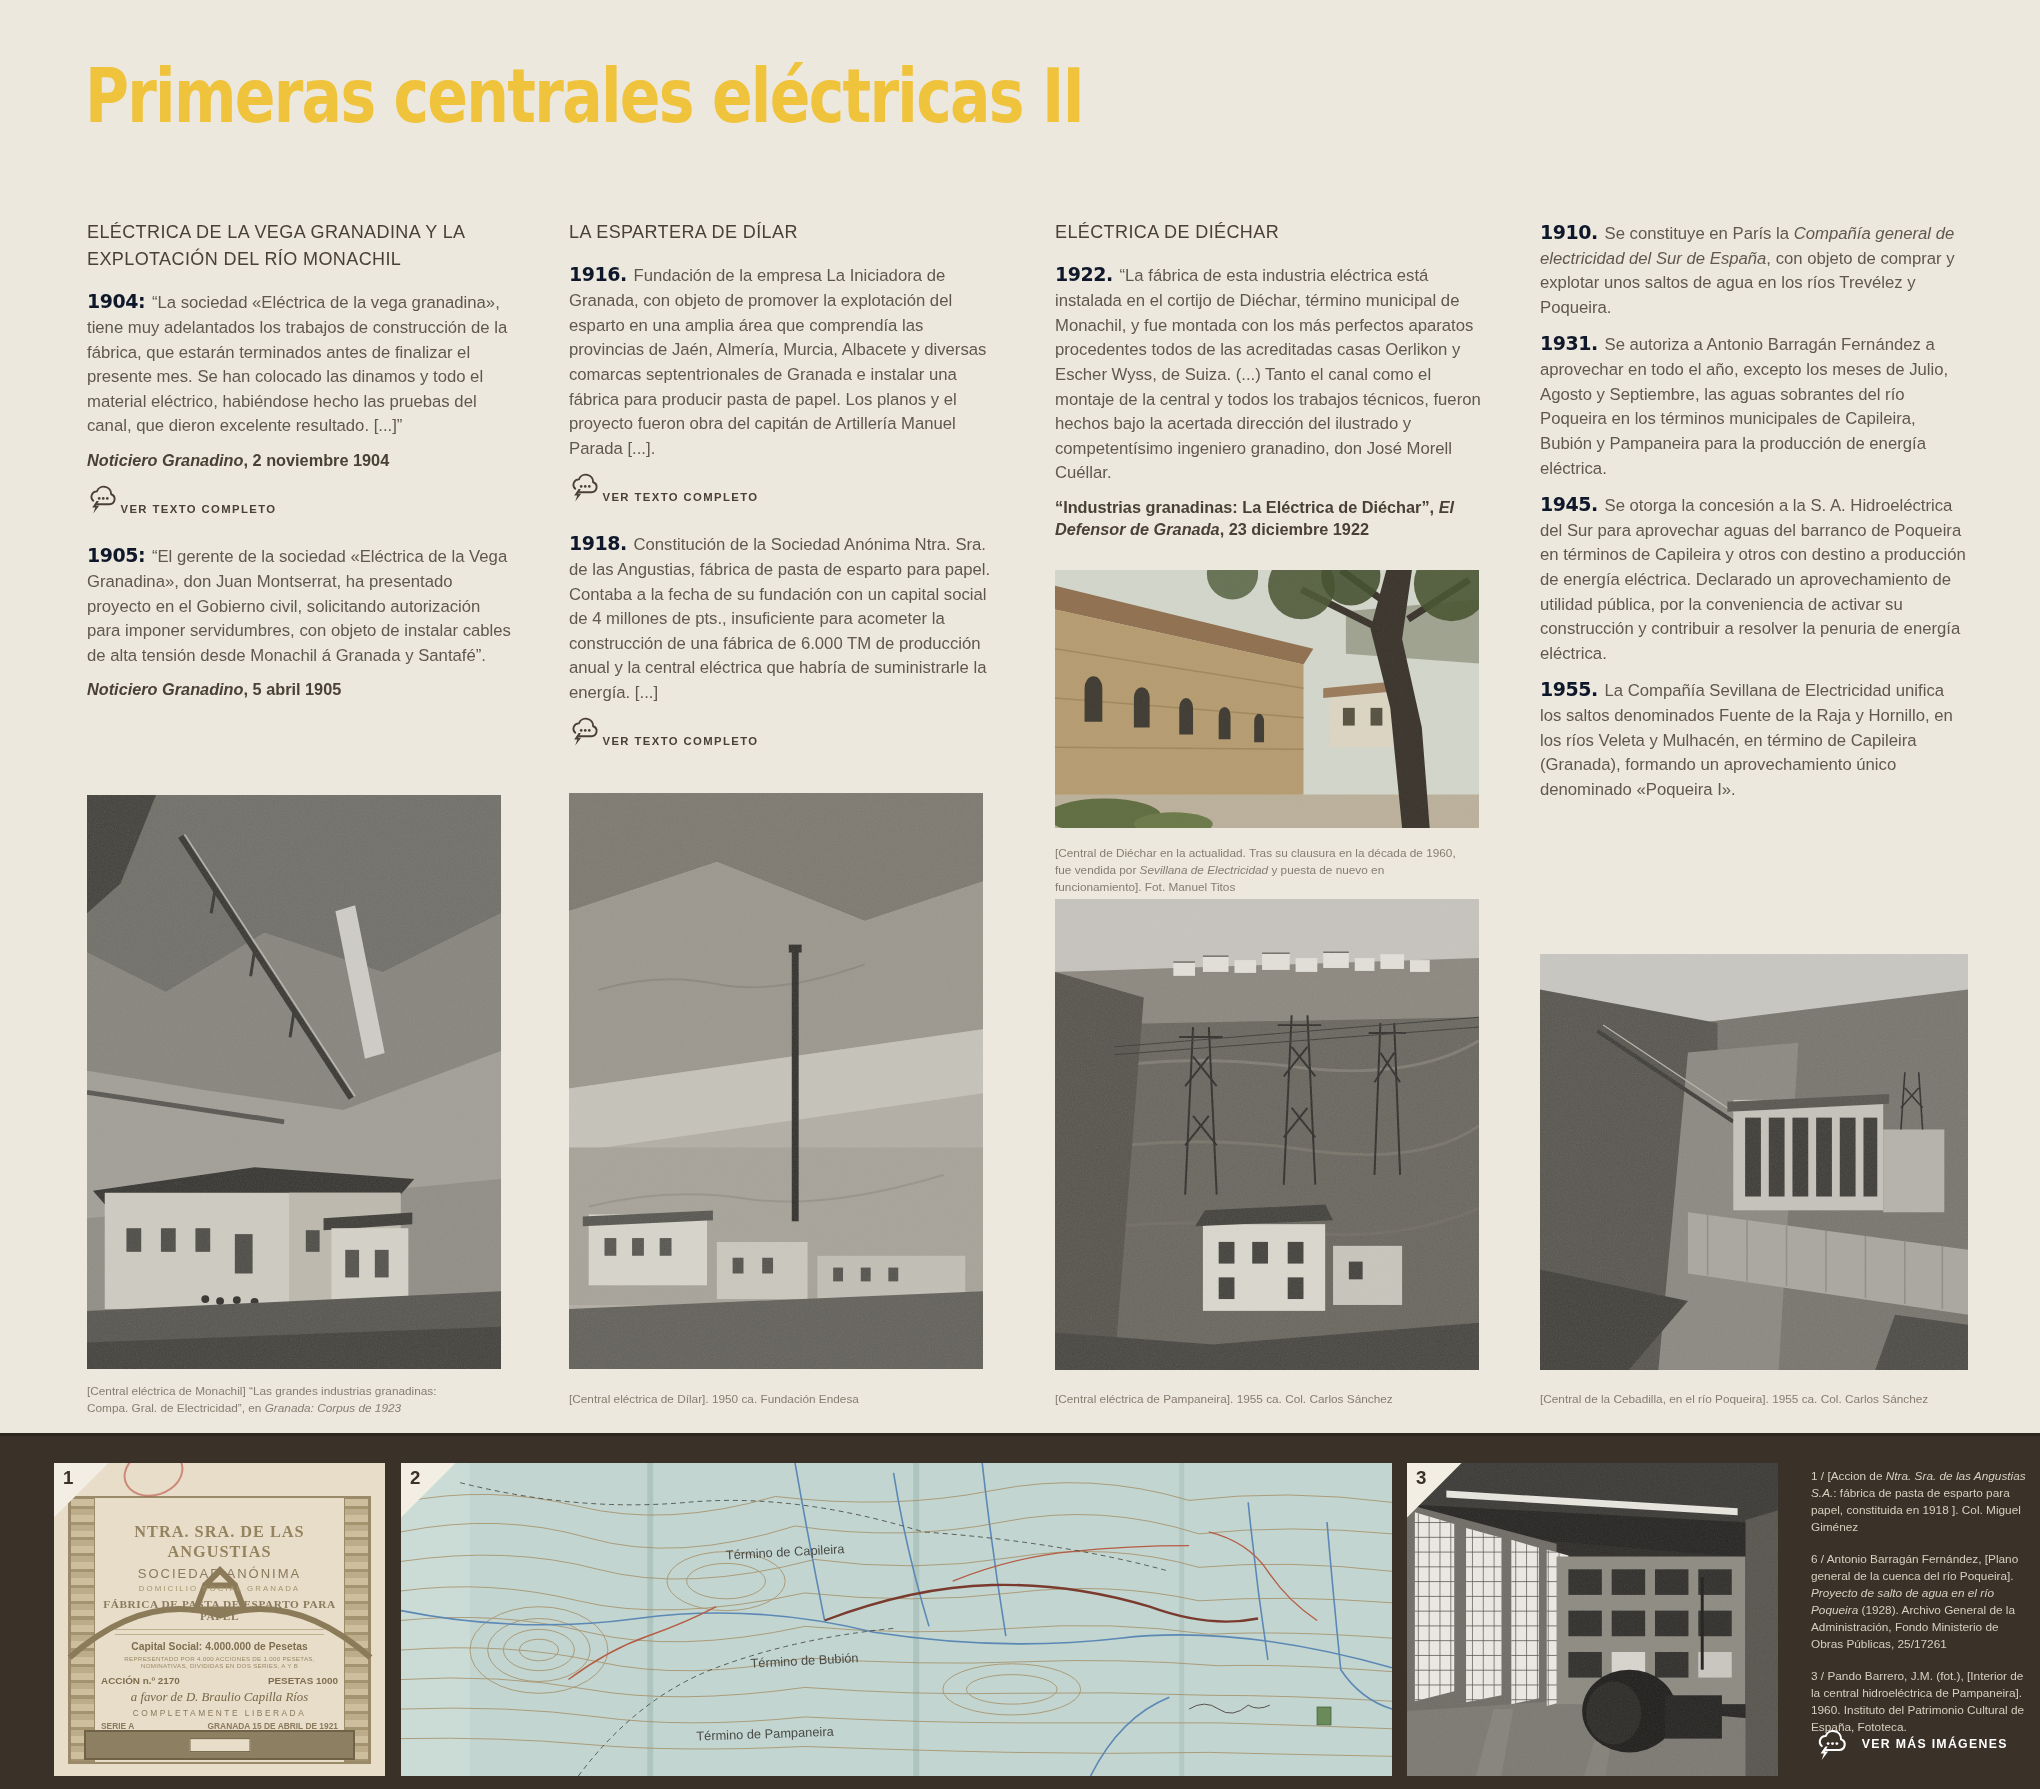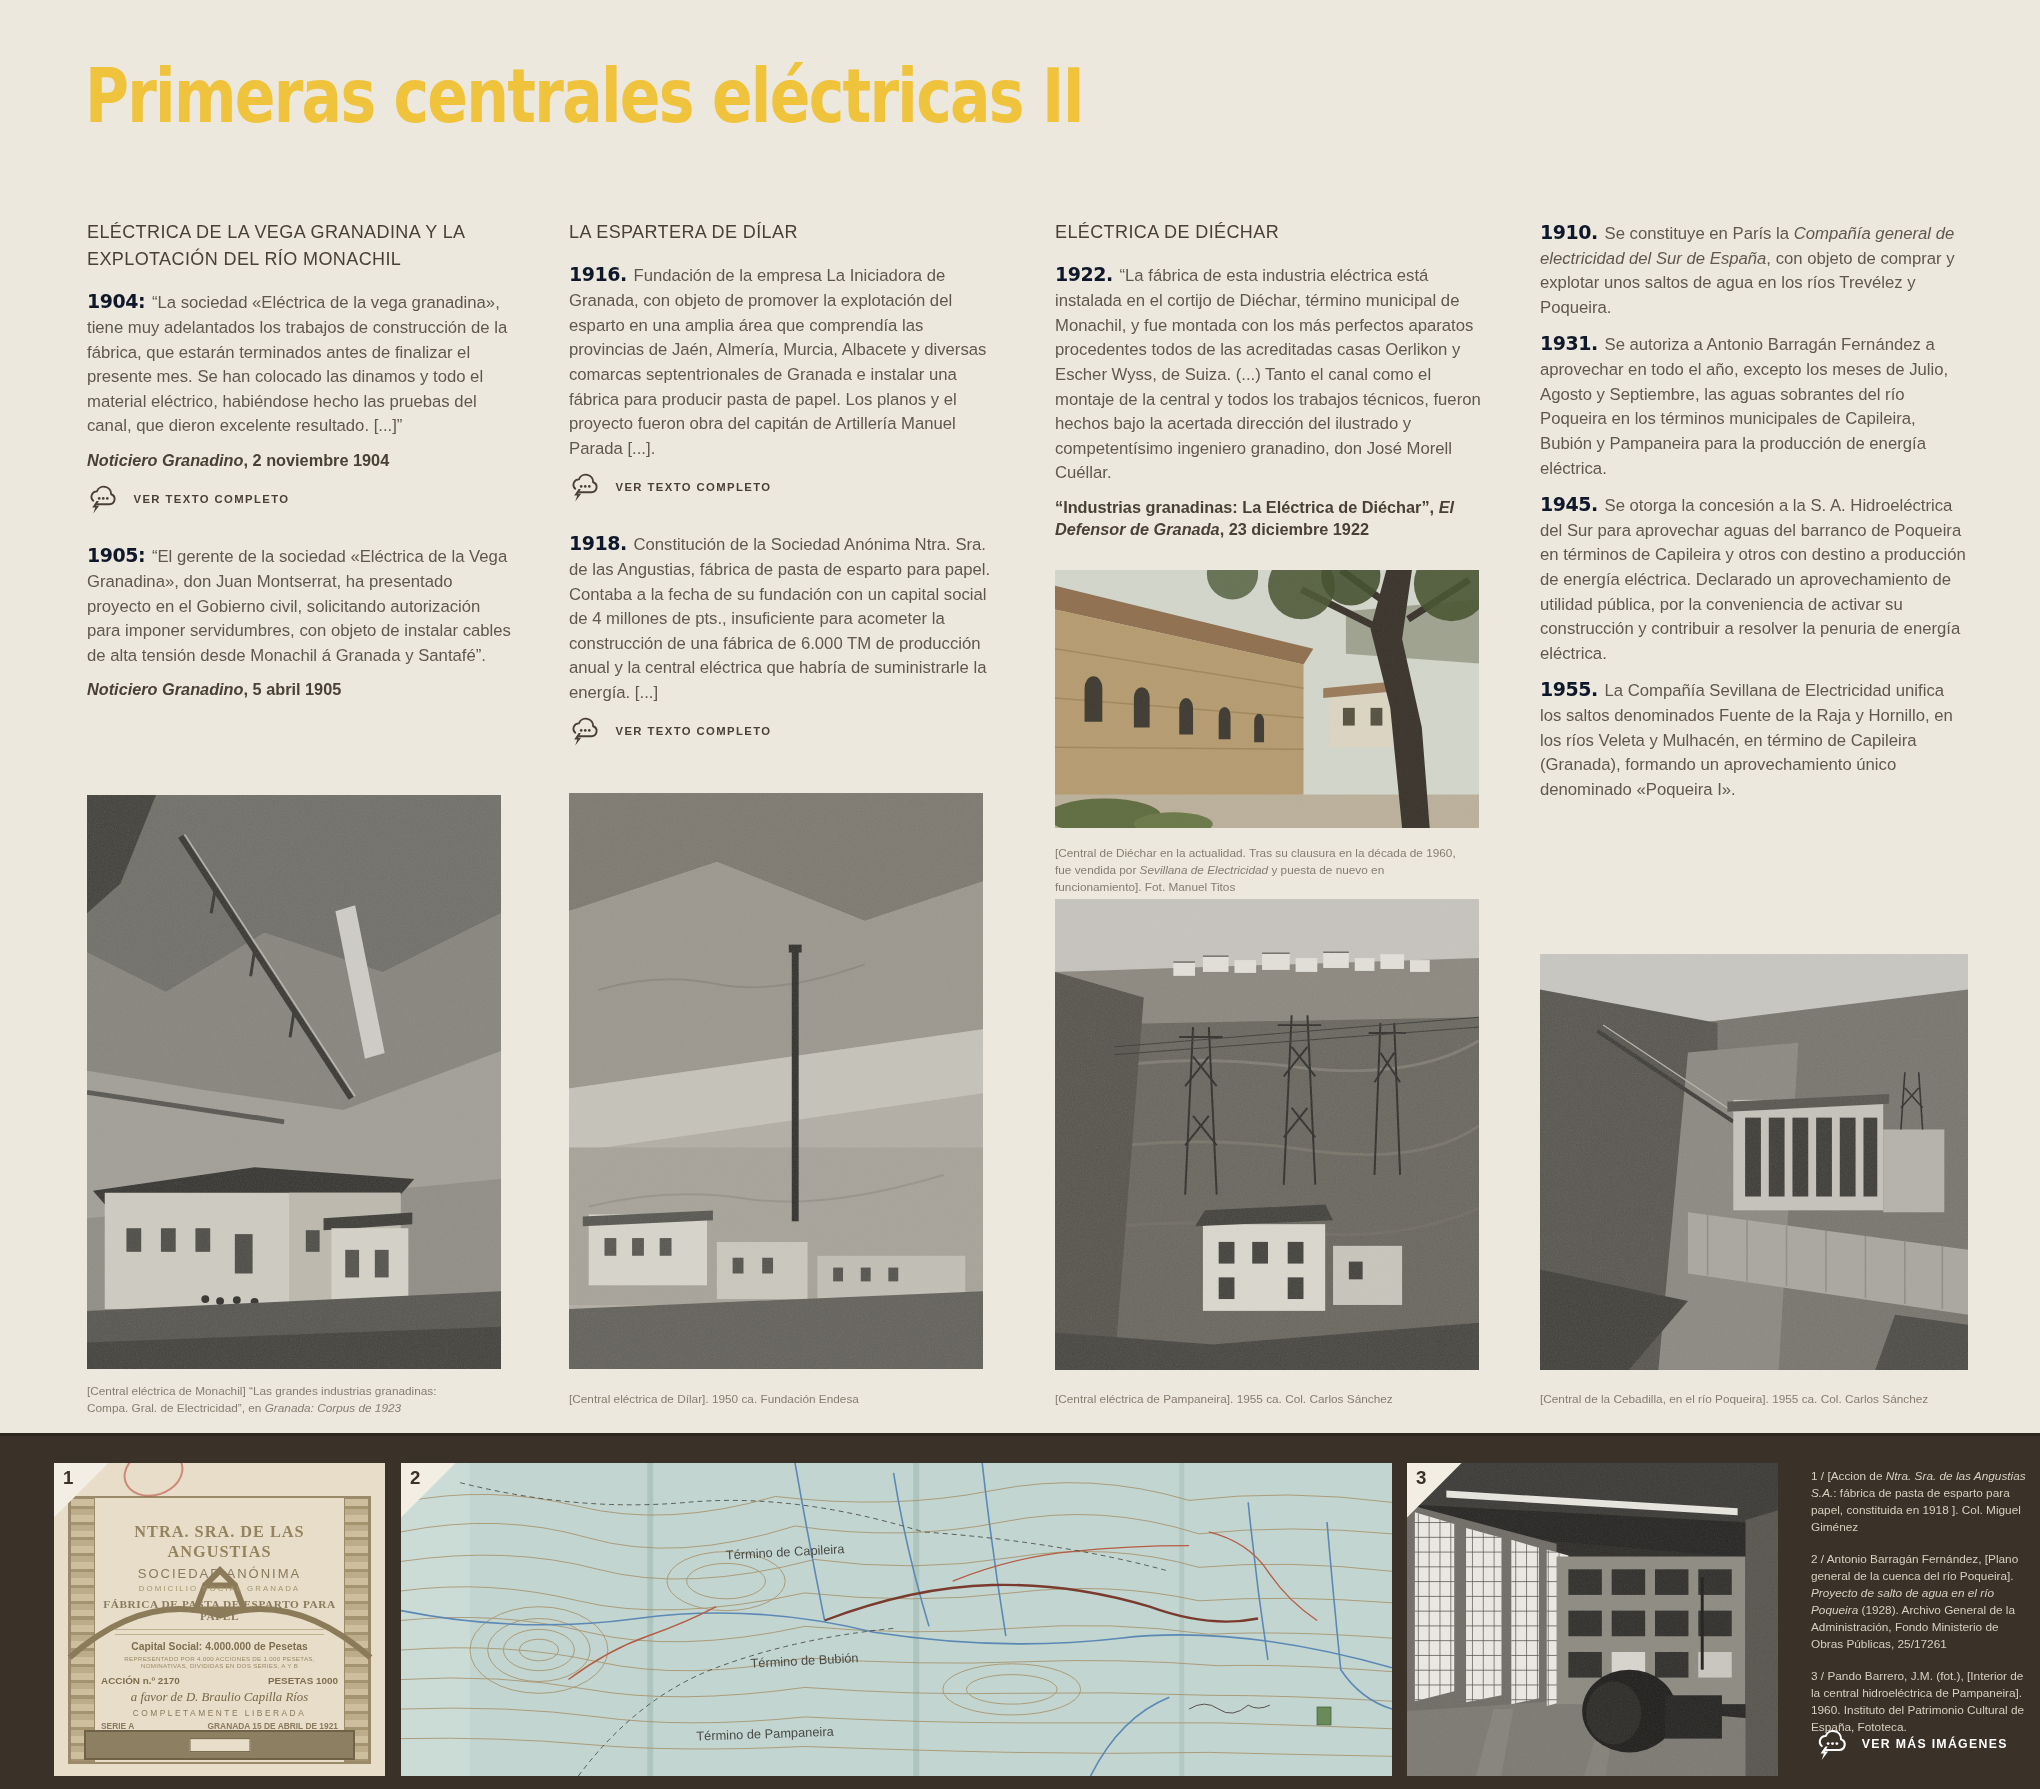--- a/index.html
+++ b/index.html
@@ -14,21 +14,21 @@
 
   
   .col{position:absolute;top:219px;width:428px;}
   .col h2{margin:0 0 15.8px;font-size:18px;line-height:1.48;letter-spacing:0.4px;
           color:#4A4036;font-weight:400;}
   .entry{margin:0 0 9.9px;font-size:16.7px;line-height:1.47;color:#5E584E;}
   .year{font-family:"DejaVu Sans",sans-serif;font-weight:700;font-size:19px;color:#0f172a;
         letter-spacing:-0.5px;margin-right:6.9px;}
   .src{margin:2px 0 11.8px;font-size:16.3px;line-height:1.4;color:#4A4036;font-weight:700;}
   .src i{font-weight:700;}
-  .link-row{display:flex;align-items:center;gap:14px;margin:3.9px 0 27.6px;color:#4A4036;}
+  .link-row{display:flex;align-items:flex-end;gap:1px;margin:3.9px 0 27.6px;color:#4A4036;}
   .link-row svg{width:32.5px;height:31.5px;flex:0 0 auto;}
   .link-label{font-size:11.3px;font-weight:700;letter-spacing:1.4px;color:#4A4036;}
 
   .photo{position:absolute;margin:0;overflow:hidden;background:#8d8d89;}
   .photo svg{display:block;width:100%;height:100%;}
   .caption{position:absolute;font-size:11.8px;line-height:1.45;color:#857D70;}
 
   
   .footer{position:absolute;left:0;top:1433px;width:2040px;height:357px;background:#3A3128;
           border-top:3px solid #2e271f;}
@@ -528,21 +528,21 @@
         <line x1="300" y1="116" x2="300" y2="210" stroke="#1D1C1A" stroke-width="3"></line>
         <rect width="377" height="318" filter="url(#grain)" opacity="0.3"></rect>
       </svg>
       <div class="badge">
           <span>3</span>
         </div>
     </div>
 
     <div class="notes">
       <p class="note"><span>1 / [Accion de </span><i>Ntra. Sra. de las Angustias S.A.</i><span>: fábrica de pasta de esparto para papel, constituida en 1918 ]. Col. Miguel Giménez</span></p>
-      <p class="note"><span>2 / Antonio Barragán Fernández, [Plano general de la cuenca del río Poqueira]. </span><i>Proyecto de salto de agua en el río Poqueira</i><span> (1928). Archivo General de la Administración, Fondo Ministerio de Obras Públicas, 25/17261</span></p>
+      <p class="note"><span>6 / Antonio Barragán Fernández, [Plano general de la cuenca del río Poqueira]. </span><i>Proyecto de salto de agua en el río Poqueira</i><span> (1928). Archivo General de la Administración, Fondo Ministerio de Obras Públicas, 25/17261</span></p>
       <p class="note"><span>3 / Pando Barrero, J.M. (fot.), [Interior de la central hidroeléctrica de Pampaneira]. 1960. Instituto del Patrimonio Cultural de España, Fototeca.</span><i></i><span></span></p>
     </div>
 
     <div class="more">
       <svg viewBox="0 0 36 35" width="35" height="34">
           <use href="#ic-cloud"></use>
         </svg>
       <span class="link-label">VER MÁS IMÁGENES</span>
     </div>
   </div>

